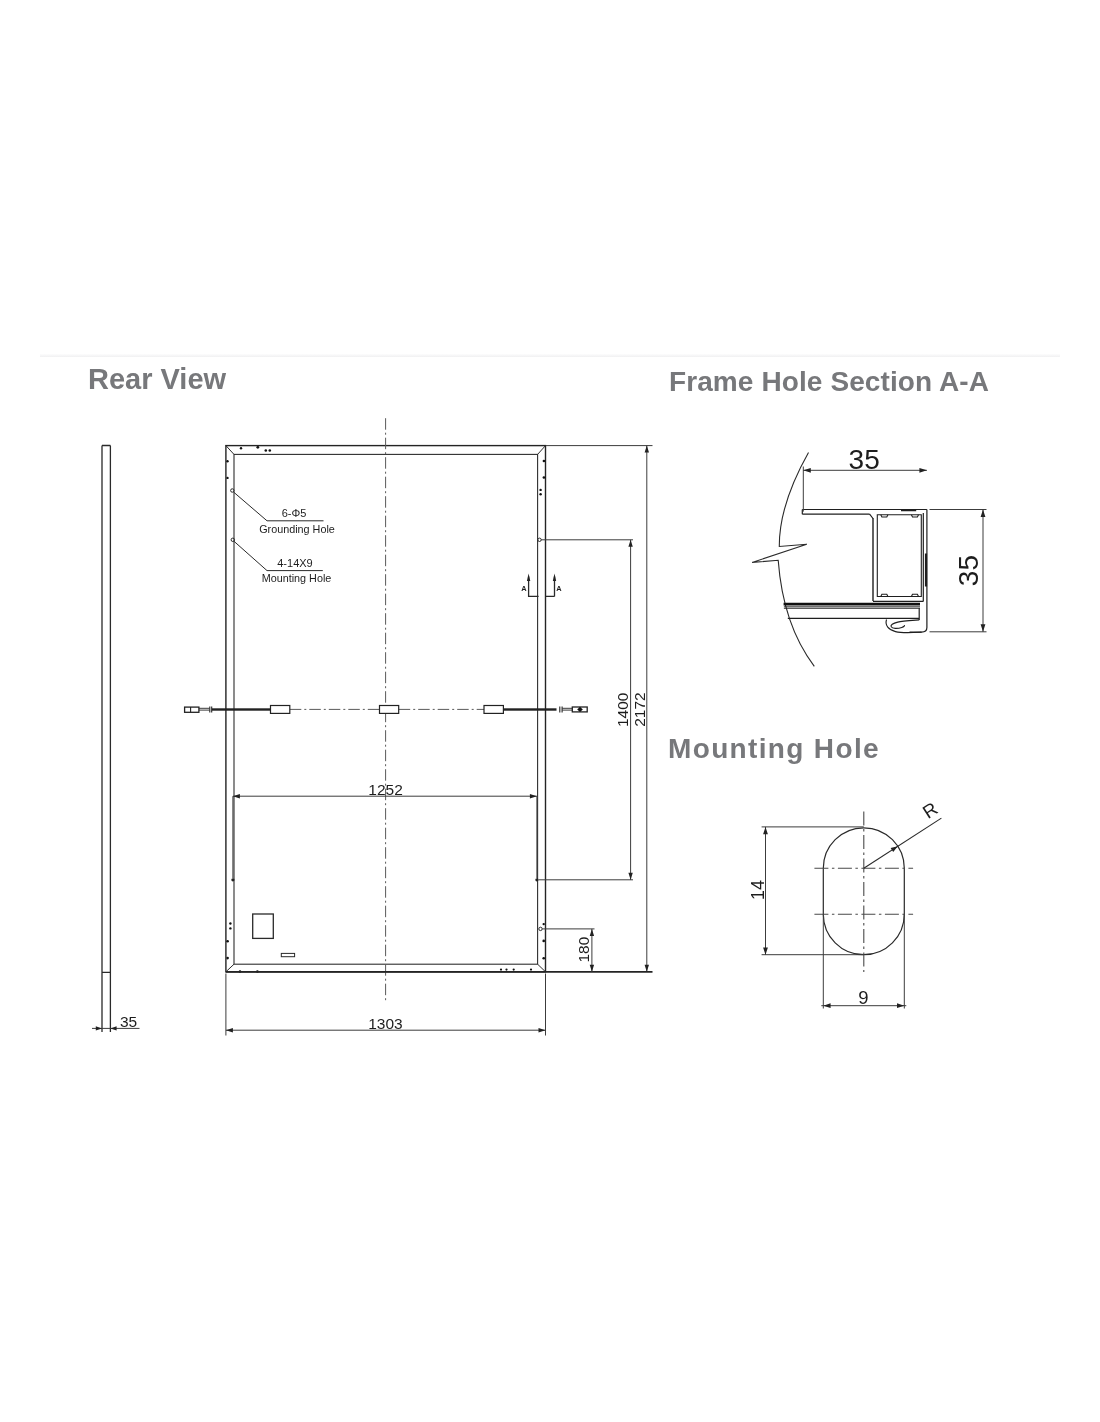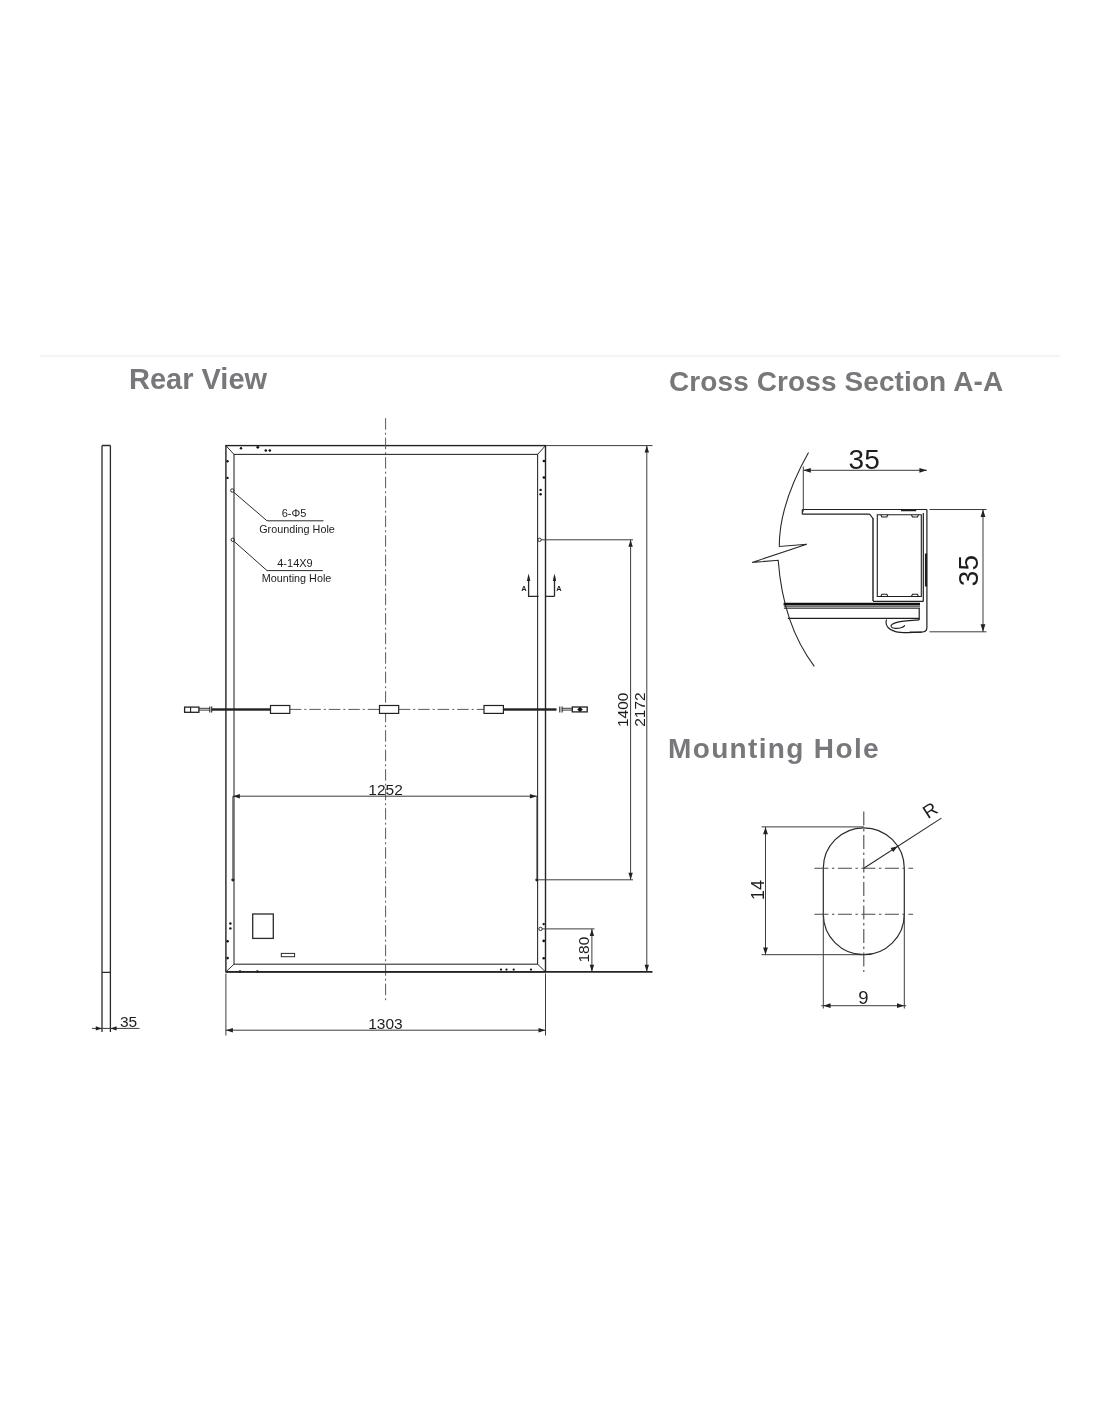--- a/index.html
+++ b/index.html
@@ -5,23 +5,23 @@
   html,body{margin:0;padding:0;background:#ffffff;}
   body{width:1100px;height:1422px;position:relative;font-family:"Liberation Sans",sans-serif;}
   .title{position:absolute;font-weight:bold;color:#77787b;white-space:nowrap;line-height:1;}
   svg text{fill:#1d1d1d;font-family:"Liberation Sans",sans-serif;}
 </style>
 </head>
 <body>
 
 <div style="position:absolute;left:40px;top:354px;width:1020px;height:3px;background:linear-gradient(#fdfdfd,#f0f0f2);"></div>
 
-<div class="title" style="left:88px;top:365px;font-size:29px;margin-left:41px;">Rear View</div>
-
-<div class="title" style="left:669px;top:368px;font-size:28px;letter-spacing:0.1px;">Cross Cross Section A-A</div>
+<div class="title" style="left:88px;top:365px;font-size:29px;">Rear View</div>
+
+<div class="title" style="left:669px;top:368px;font-size:28px;letter-spacing:0.1px;">Frame Hole Section A-A</div>
 
 <div class="title" style="left:668px;top:735px;font-size:28px;letter-spacing:1.35px;">Mounting Hole</div>
 <svg width="1100" height="1422" style="position:absolute;left:0;top:0;" fill="none" stroke-linecap="butt">
 
 <g stroke="#2a2a2a" stroke-width="1.3">
   <path d="M102,445.5 V1032 M110.4,445.5 V1032 M102,445.5 H110.4 M102,972.3 H110.4"></path>
 </g>
 
 <g stroke="#3c3c3c" stroke-width="1">
   <path d="M92,1028.4 H139.5"></path>

